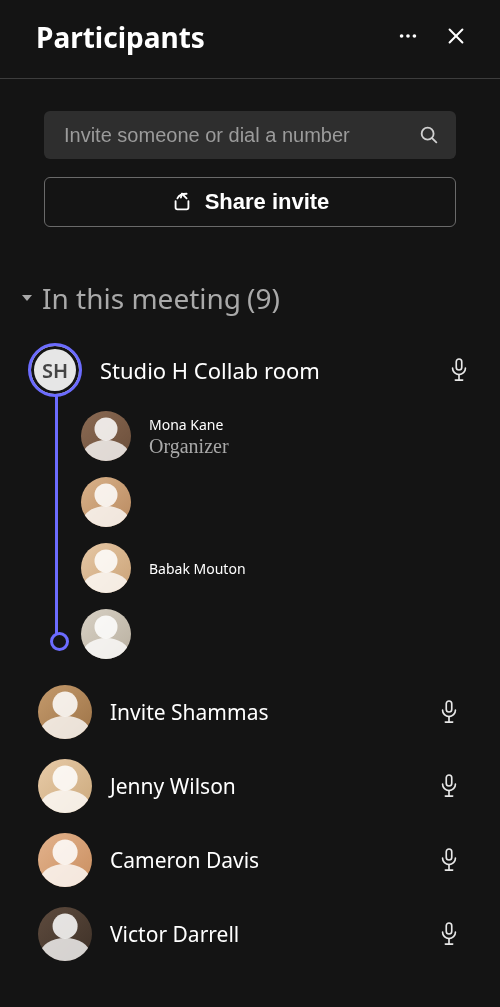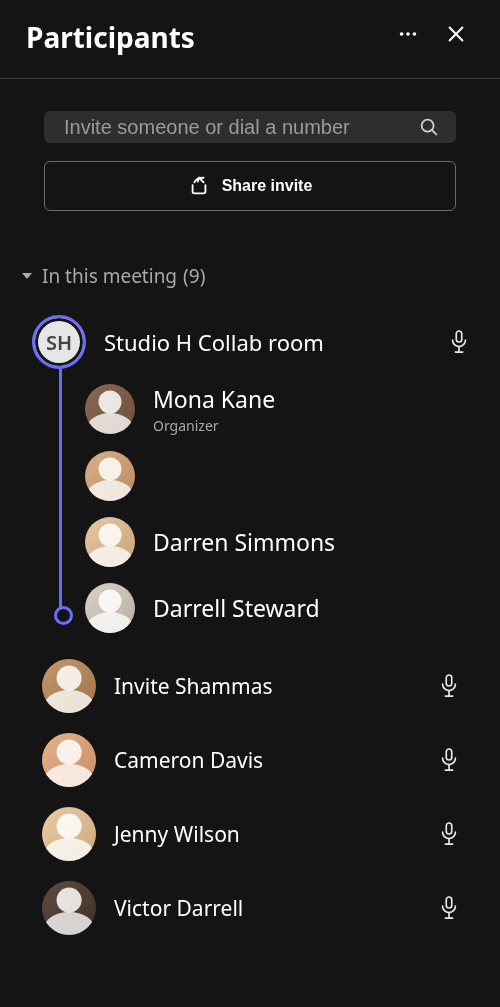--- a/index.html
+++ b/index.html
@@ -21,22 +21,22 @@
     color: var(--text);
     font-family: "Segoe UI", system-ui, -apple-system, sans-serif;
     overflow: hidden;
   }
   .panel {
     width: 100%; height: 100%;
     display: flex; flex-direction: column;
   }
   
   .header {
-    display: flex; align-items: flex-start;
-    padding: 18px 26px 22px 26px;
+    display: flex; align-items: flex-end;
+    padding: 18px 26px 22px 36px;
   }
   .header-title {
     font-size: 28px;
     font-weight: 700;
     flex: 1;
   }
   .header-icon {
     width: 36px; height: 36px;
     display: flex; align-items: center; justify-content: center;
     color: var(--text);
@@ -49,21 +49,21 @@
     background: var(--divider);
     margin: 0;
   }
   
   .invite-section { padding: 32px 44px 8px 44px; }
   .search-field {
     position: relative;
     display: flex; align-items: center;
     background: var(--bg-input);
     border-radius: 6px;
-    height: 32px;
+    height: 48px;
     padding: 0 52px 0 18px;
   }
   .search-input {
     flex: 1;
     background: transparent;
     border: none;
     outline: none;
     color: var(--text);
     font-size: 20px;
   }
@@ -74,41 +74,41 @@
     display: flex; align-items: center; justify-content: center;
   }
   .search-icon svg { width: 22px; height: 22px; }
   .share-btn {
     margin-top: 18px;
     width: 100%; height: 50px;
     border: 1.6px solid var(--btn-border);
     border-radius: 6px;
     background: transparent;
     color: var(--text);
-    font-size: 16px;
+    font-size: 22px;
     font-weight: 600;
     display: flex; align-items: center; justify-content: center;
     gap: 12px;
     cursor: pointer;
   }
   .share-icon svg { width: 22px; height: 22px; display:block; }
 
   
   .section-heading {
     display: flex; align-items: center;
     padding: 44px 26px 10px 18px;
     color: var(--text-muted);
-    font-size: 19px;
+    font-size: 28px;
     gap: 6px;
   }
   .caret-icon { display:flex; align-items:center; justify-content:center; width:18px; }
   .caret-icon svg { width: 12px; height: 12px; }
 
   
-  .list { padding: 10px 10px 0 10px; margin-left: 12px; }
+  .list { padding: 10px 10px 0 18px; }
   .room-row {
     display:flex; align-items:center;
     padding: 6px 20px 6px 10px;
     position: relative;
   }
   .room-avatar {
     width: 54px; height: 54px;
     border-radius: 50%;
     background: #e6e6e6;
     color: #444;
@@ -158,22 +158,22 @@
     padding: 8px 20px 8px 26px;
   }
   .tree-avatar {
     width: 50px; height: 50px;
     border-radius: 50%;
     flex: 0 0 50px;
     display:flex; align-items:center; justify-content:center;
     overflow: hidden;
   }
   .tree-text { margin-left: 18px; display:flex; flex-direction:column; }
-  .tree-name { font-size: 23px; color: var(--text); }
-  .tree-sub { font-size: 14px; color: var(--text-muted); margin-top: 1px; }
+  .tree-name { font-size: 14px; color: var(--text); }
+  .tree-sub { font-size: 20px; color: var(--text-muted); margin-top: 1px; font-family: Liberation Serif, serif; }
 
   
   .p-row {
     display:flex; align-items:center;
     padding: 10px 30px 10px 20px;
   }
   .p-avatar {
     width: 54px; height: 54px;
     border-radius: 50%;
     flex: 0 0 54px;
@@ -303,33 +303,30 @@
           </div>
       </div>
       <div class="tree-row">
         <div class="tree-avatar skin-3">
             <div class="face">
               <div class="head"></div>
               <div class="body"></div>
             </div>
           </div>
         <div class="tree-text">
-          <span class="tree-name">Darren Simmons</span>
+          <span class="tree-name">Babak Mouton</span>
         </div>
       </div>
       <div class="tree-row">
         <div class="tree-avatar skin-4">
             <div class="face">
               <div class="head"></div>
               <div class="body"></div>
             </div>
           </div>
-        <div class="tree-text">
-          <span class="tree-name">Darrell Steward</span>
-        </div>
       </div>
     </div>
 
     <div class="p-row">
       <div class="p-avatar skin-5">
           <div class="face">
             <div class="head"></div>
             <div class="body"></div>
           </div>
         </div>
@@ -337,44 +334,44 @@
       <span class="mic-icon">
         <svg viewBox="0 0 24 28" fill="none" stroke="currentColor" stroke-width="1.8" stroke-linecap="round" stroke-linejoin="round">
             <rect x="9" y="2" width="6" height="12" rx="3"></rect>
             <path d="M5 12a7 7 0 0 0 14 0"></path>
             <line x1="12" y1="19" x2="12" y2="25"></line>
             <line x1="8" y1="25" x2="16" y2="25"></line>
           </svg>
       </span>
     </div>
     <div class="p-row">
+      <div class="p-avatar skin-7">
+          <div class="face">
+            <div class="head"></div>
+            <div class="body"></div>
+          </div>
+        </div>
+      <div class="p-name">Jenny Wilson</div>
+      <span class="mic-icon">
+        <svg viewBox="0 0 24 28" fill="none" stroke="currentColor" stroke-width="1.8" stroke-linecap="round" stroke-linejoin="round">
+            <rect x="9" y="2" width="6" height="12" rx="3"></rect>
+            <path d="M5 12a7 7 0 0 0 14 0"></path>
+            <line x1="12" y1="19" x2="12" y2="25"></line>
+            <line x1="8" y1="25" x2="16" y2="25"></line>
+          </svg>
+      </span>
+    </div>
+    <div class="p-row">
       <div class="p-avatar skin-6">
           <div class="face">
             <div class="head"></div>
             <div class="body"></div>
           </div>
         </div>
       <div class="p-name">Cameron Davis</div>
-      <span class="mic-icon">
-        <svg viewBox="0 0 24 28" fill="none" stroke="currentColor" stroke-width="1.8" stroke-linecap="round" stroke-linejoin="round">
-            <rect x="9" y="2" width="6" height="12" rx="3"></rect>
-            <path d="M5 12a7 7 0 0 0 14 0"></path>
-            <line x1="12" y1="19" x2="12" y2="25"></line>
-            <line x1="8" y1="25" x2="16" y2="25"></line>
-          </svg>
-      </span>
-    </div>
-    <div class="p-row">
-      <div class="p-avatar skin-7">
-          <div class="face">
-            <div class="head"></div>
-            <div class="body"></div>
-          </div>
-        </div>
-      <div class="p-name">Jenny Wilson</div>
       <span class="mic-icon">
         <svg viewBox="0 0 24 28" fill="none" stroke="currentColor" stroke-width="1.8" stroke-linecap="round" stroke-linejoin="round">
             <rect x="9" y="2" width="6" height="12" rx="3"></rect>
             <path d="M5 12a7 7 0 0 0 14 0"></path>
             <line x1="12" y1="19" x2="12" y2="25"></line>
             <line x1="8" y1="25" x2="16" y2="25"></line>
           </svg>
       </span>
     </div>
     <div class="p-row">

